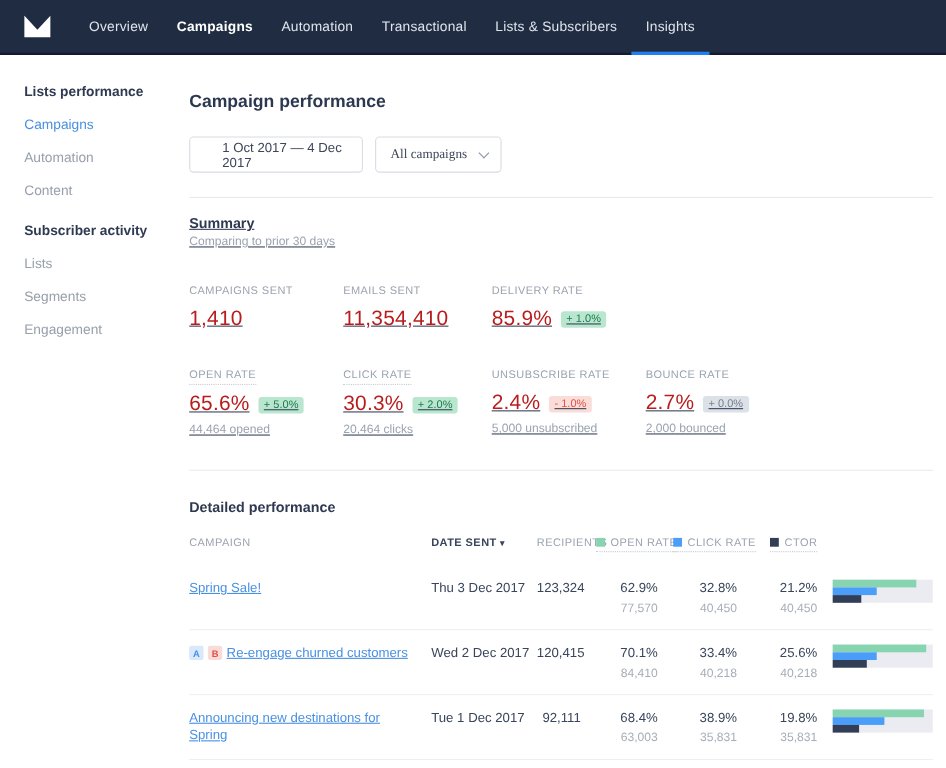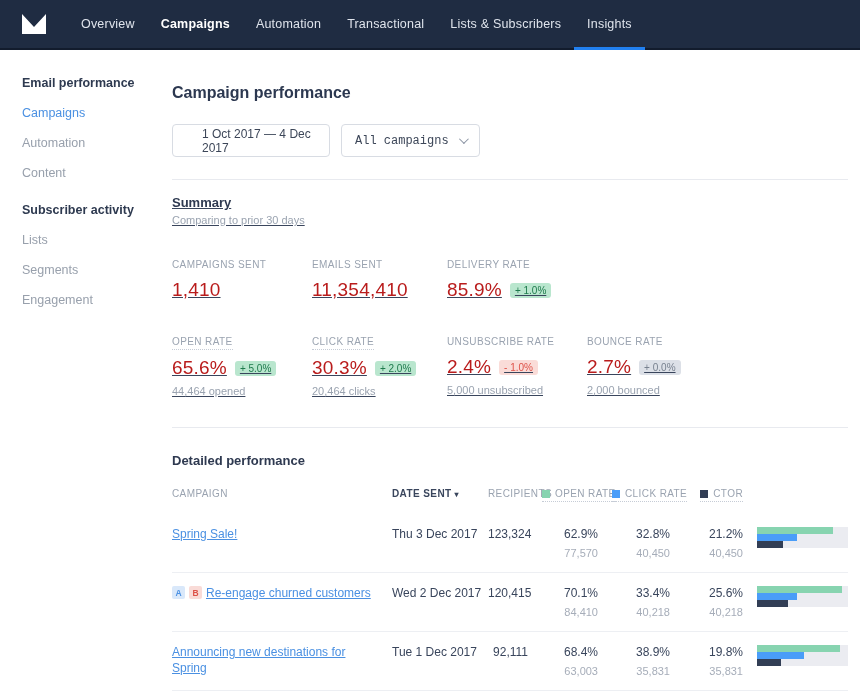--- a/index.html
+++ b/index.html
@@ -37,21 +37,21 @@
   
   .filters { display: flex; gap: 11px; margin-top: 22px; }
   .date-input {
     width: 158px; height: 33px; border: 1px solid #d8dce3; border-radius: 4px;
     display: flex; align-items: center; padding-left: 29px; font-size: 12px; color: #3c4658;
     background: #fff; cursor: text;
   }
   .dropdown {
     height: 33px; border: 1px solid #d8dce3; border-radius: 4px; background: #fff;
     display: flex; align-items: center; gap: 10px; padding: 0 13px; font-size: 12px;
-    color: #3c4658; cursor: pointer; font-family: Liberation Mono, monospace;
+    color: #3c4658; cursor: pointer; font-family: Liberation Serif, serif;
   }
   .chev {
     width: 7px; height: 7px; border-right: 1.5px solid #8b94a3; border-bottom: 1.5px solid #8b94a3;
     transform: rotate(45deg) translateY(-2px); display: inline-block;
   }
 
   .divider { border: none; border-top: 1px solid #e8eaef; margin-top: 22px; }
 
   
   .section-heading { font-size: 13px; font-weight: 700; color: #2e3950; }
@@ -87,21 +87,21 @@
     white-space: nowrap;
   }
   .th .inner { display: inline-block; }
   .th .inner.dotted { border-bottom: 1px dotted #c6ccd6; padding-bottom: 2px; cursor: help; }
   .th.sorted { color: #39455c; font-weight: 700; cursor: pointer; }
   .th.right { text-align: right; padding-right: 14px; }
   .sort-arrow { font-size: 8px; color: #39455c; margin-left: 3px; }
   .legend-sq { display: inline-block; width: 8px; height: 8px; margin-right: 5px; vertical-align: -1px; }
 
   .tr { padding: 11px 0 13px; border-bottom: 1px solid #edeff3; }
-  .cell-campaign { display: flex; gap: 4px; padding-top: 2px; padding-right: 10px; }
+  .cell-campaign { display: flex; align-items: center; gap: 4px; padding-top: 2px; padding-right: 10px; }
   .camp-link { font-size: 12px; color: #4a90e2; text-decoration: underline; cursor: pointer; line-height: 1.3; }
   .ab-badge {
     width: 13px; height: 13px; border-radius: 2px; font-size: 8.5px; font-weight: 700;
     display: inline-flex; align-items: center; justify-content: center; flex-shrink: 0;
   }
   .ab-badge.a { background: #d9e8fa; color: #4a90e2; }
   .ab-badge.b { background: #f9dbd7; color: #dd5147; }
   .cell-date { font-size: 12px; color: #39455c; padding-top: 2px; }
   .cell-num { font-size: 12px; color: #39455c; text-align: right; padding-right: 14px; padding-top: 2px; }
   .cell-rate { text-align: right; padding-right: 14px; }
@@ -128,21 +128,21 @@
       <div class="nav-item bold">Campaigns</div>
       <div class="nav-item">Automation</div>
       <div class="nav-item">Transactional</div>
       <div class="nav-item">Lists &amp; Subscribers</div>
       <div class="nav-item active">Insights</div>
     </div>
 </nav>
 
 <div class="layout">
   <aside class="sidebar" id="sidebar">
-      <div class="side-heading">Email performance</div>
+      <div class="side-heading">Lists performance</div>
       <div class="side-item active">Campaigns</div>
       <div class="side-item">Automation</div>
       <div class="side-item">Content</div>
       <div class="side-heading spaced">Subscriber activity</div>
       <div class="side-item">Lists</div>
       <div class="side-item">Segments</div>
       <div class="side-item">Engagement</div>
     </aside>
 
   <main class="main">

